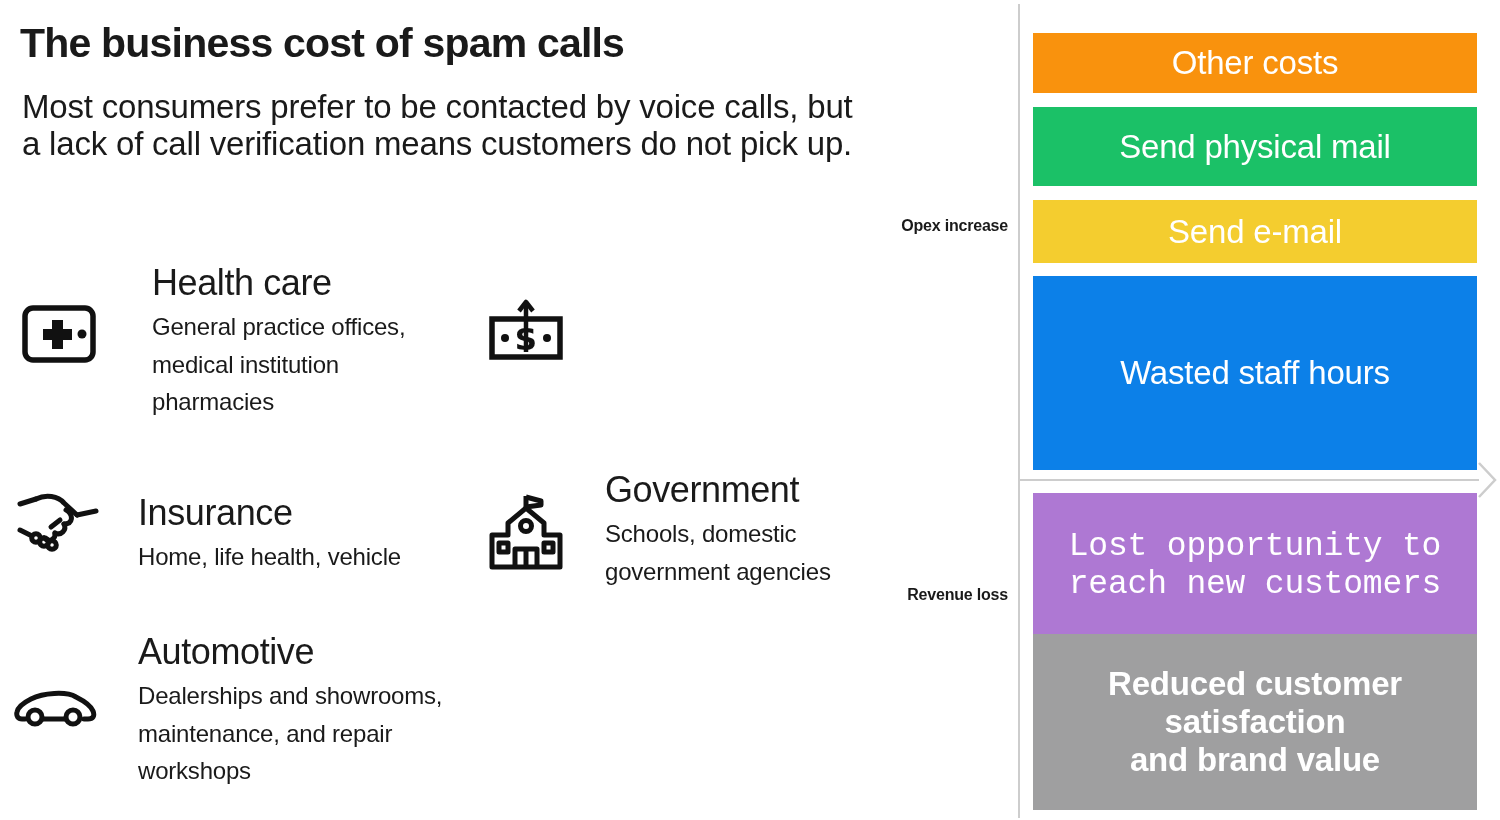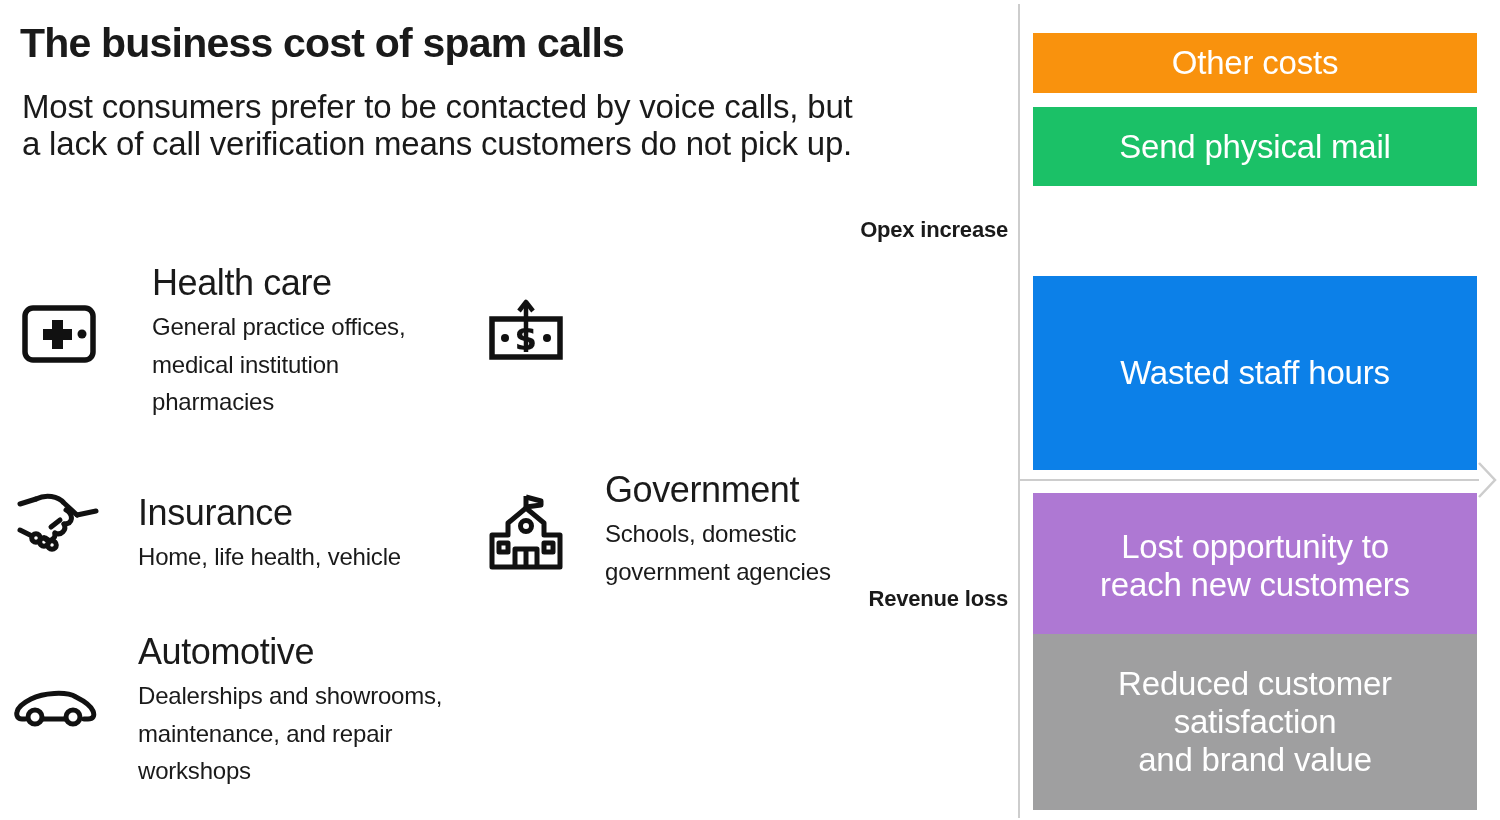--- a/index.html
+++ b/index.html
@@ -7,35 +7,35 @@
   .canvas{position:relative;width:1500px;height:820px;background:#ffffff;overflow:hidden;}
   .abs{position:absolute;}
   .pre{white-space:pre-line;}
 
   .title{left:20px;top:20px;font-size:41px;font-weight:700;letter-spacing:-0.8px;}
   .subtitle{left:22px;top:88px;font-size:33px;line-height:37px;letter-spacing:-0.2px;}
 
   .sector-text h3{margin:0 0 3px 0;font-size:36px;font-weight:400;line-height:44px;letter-spacing:-0.4px;}
   .sector-text p{margin:0;font-size:24px;line-height:37.5px;letter-spacing:-0.2px;}
 
-  .group-label{width:308px;left:700px;text-align:right;font-size:22px;font-weight:700;letter-spacing:-0.2px;}
+  .group-label{width:308px;left:700px;text-align:right;font-size:16px;font-weight:700;letter-spacing:-0.2px;}
   .lbl-opex{top:217px;}
   .lbl-revenue{top:586px;}
 
   .axis-v{left:1018px;top:4px;width:2px;height:814px;background:#cdcdcd;}
   .axis-h{left:1019px;top:479px;width:460px;height:2px;background:#cdcdcd;}
 
   .bar{left:1033px;width:444px;display:flex;align-items:center;justify-content:center;
        color:#ffffff;font-size:33px;line-height:38px;text-align:center;letter-spacing:-0.2px;}
   .bar-0{top:33px;height:60px;}
   .bar-1{top:107px;height:79px;}
   .bar-2{top:200px;height:63px;}
   .bar-3{top:276px;height:194px;}
-  .bar-4{top:493px;height:145px;}
-  .bar-5{top:634px;height:176px;}
+  .bar-4{top:493px;height:145px;font-family:Liberation Mono, monospace;}
+  .bar-5{top:634px;height:176px;font-weight:bold;}
 
   svg.icon{display:block;}
 </style>
 </head>
 <body>
 
 <div class="canvas">
 
   <div class="abs title">The business cost of spam calls</div>
   <div class="abs subtitle pre">Most consumers prefer to be contacted by voice calls, but
@@ -133,20 +133,23 @@
 
   <div class="abs group-label lbl-opex">Opex increase</div>
   <div class="abs group-label lbl-revenue">Revenue loss</div>
 
   <div class="abs bar bar-0" style="background: rgb(249, 146, 13);">
     <span class="pre">Other costs</span>
   </div>
   <div class="abs bar bar-1" style="background: rgb(27, 193, 103);">
     <span class="pre">Send physical mail</span>
   </div>
+  <div class="abs bar bar-2" style="background: rgb(244, 205, 47);">
+    <span class="pre">Send e-mail</span>
+  </div>
   <div class="abs bar bar-3" style="background: rgb(12, 128, 232);">
     <span class="pre">Wasted staff hours</span>
   </div>
   <div class="abs bar bar-4" style="background: rgb(174, 120, 211);">
     <span class="pre">Lost opportunity to
 reach new customers</span>
   </div>
   <div class="abs bar bar-5" style="background: rgb(159, 159, 160);">
     <span class="pre">Reduced customer satisfaction
 and brand value</span>

